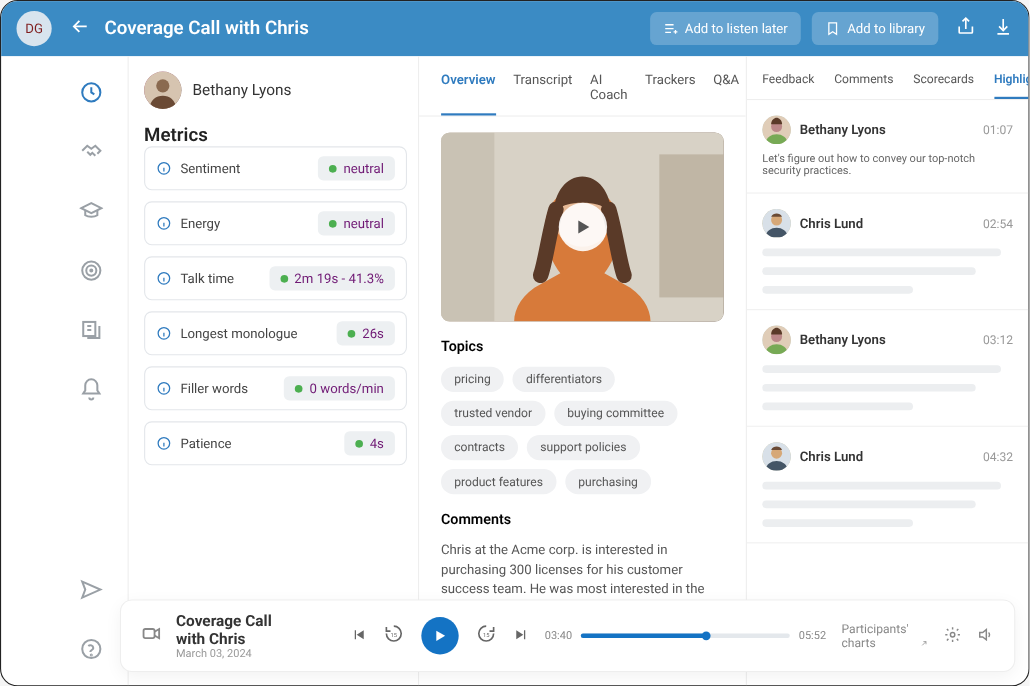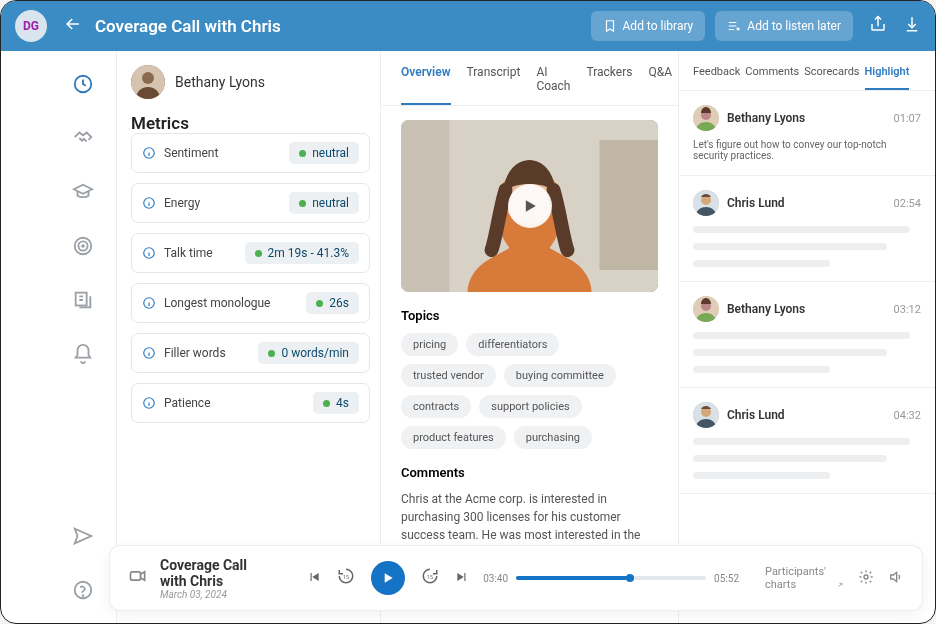--- a/index.html
+++ b/index.html
@@ -1,104 +1,104 @@
 <!DOCTYPE html>
 <html><head>
 <meta charset="utf-8">
 <style>
   * { box-sizing: border-box; margin: 0; padding: 0; }
   body { font-family: -apple-system, BlinkMacSystemFont, "Segoe UI", Roboto, sans-serif; background: #f5f5f5; width: 936px; height: 624px; overflow: hidden; }
   .app { width: 936px; height: 624px; background: #fff; border: 1px solid #222; border-radius: 16px; overflow: hidden; display: flex; flex-direction: column; }
   .header { background: #3b8bc4; height: 50px; display: flex; align-items: center; padding: 0 14px; color: #fff; }
-  .avatar-dg { width: 32px; height: 32px; border-radius: 50%; background: #d8e4ee; color: #a21caf; font-size: 12px; font-weight: 700; display: flex; align-items: center; justify-content: center; margin-right: 16px; }
+  .avatar-dg { width: 32px; height: 32px; border-radius: 50%; background: #d8e4ee; color: #7f1d1d; font-size: 12px; font-weight: 400; display: flex; align-items: center; justify-content: center; margin-right: 16px; }
   .back { margin-right: 12px; cursor: pointer; }
   .title { font-size: 17px; font-weight: 600; flex: 1; }
   .hbtn { background: rgba(255,255,255,0.22); border-radius: 6px; height: 30px; padding: 0 12px; display: flex; align-items: center; font-size: 12px; gap: 6px; margin-left: 10px; cursor: pointer; }
   .hicon { margin-left: 16px; cursor: pointer; }
   .body { flex: 1; display: flex; min-height: 0; padding-left: 48px; }
   .rail { width: 68px; border-right: 1px solid #eee; display: flex; flex-direction: column; align-items: center; padding-top: 22px; gap: 28px; color: #9aa0a6; }
   .rail .ic { cursor: pointer; }
   .rail .ic.active { color: #2f7bbf; }
   .rail .spacer { flex: 1; }
   .left { width: 264px; border-right: 1px solid #eee; display: flex; flex-direction: column; padding: 14px 10px 10px 14px; overflow: hidden; }
   .person { display: flex; align-items: center; gap: 10px; margin-bottom: 14px; }
   .pavatar { width: 34px; height: 34px; border-radius: 50%; background: linear-gradient(135deg,#b78,#876); display:flex;align-items:center;justify-content:center;overflow:hidden; }
   .pavatar svg{width:34px;height:34px;}
   .pname { font-size: 14px; color: #333; }
   .section-h { font-size: 17px; font-weight: 600; color: #222; }
   .metric { border: 1px solid #e3e6ea; border-radius: 7px; height: 40px; display: flex; align-items: center; padding: 0 10px; margin-bottom: 10px; font-size: 12px; color: #444; }
   .metric .info-ic { color: #2f7bbf; margin-right: 8px; display:flex; }
   .metric .mname { flex: 1; }
-  .pill { background: #edf0f2; border-radius: 5px; padding: 4px 10px; display: flex; align-items: center; gap: 6px; font-size: 12px; color:#0c4a6e; }
+  .pill { background: #edf0f2; border-radius: 5px; padding: 4px 10px; display: flex; align-items: center; gap: 6px; font-size: 12px; color:#701a75; }
   .dot { width: 7px; height: 7px; border-radius: 50%; background: #4caf50; }
   .center { flex: 1; border-right: 1px solid #eee; display: flex; flex-direction: column; min-width: 0; overflow:hidden; }
   .tabs { display: flex; gap: 16px; padding: 14px 20px 0 20px; border-bottom: 1px solid #eee; font-size: 12px; }
   .tab { color: #555; padding-bottom: 10px; cursor: pointer; border-bottom: 2px solid transparent; }
   .tab.active { color: #2f7bbf; font-weight: 600; border-bottom-color: #2f7bbf; }
   .cscroll { padding: 14px 20px; overflow: auto; flex:1; }
   .video { width: 100%; height: 172px; border-radius: 8px; background: linear-gradient(120deg,#c9bfb1 0%, #b0a090 40%, #7b6a58 100%); position: relative; display:flex;align-items:center;justify-content:center; }
   .person-illus{position:absolute;inset:0;overflow:hidden;border-radius:8px;}
   .play { width: 44px; height: 44px; border-radius: 50%; background: rgba(255,255,255,0.9); display: flex; align-items: center; justify-content: center; position: relative; z-index: 2; cursor:pointer;}
   .subh { font-size: 13px; font-weight: 600; color: #000000; margin: 16px 0 10px; }
   .chips { display: flex; flex-wrap: wrap; gap: 8px; }
   .chip { background: #f0f1f3; border-radius: 14px; padding: 5px 12px; font-size: 11px; color: #555; cursor:pointer; }
   .summary { font-size: 12px; color: #555; line-height: 1.5; }
   .right { width: 256px; display: flex; flex-direction: column; min-width: 0; overflow:hidden;}
-  .rtabs { display: flex; gap: 5px; padding: 14px 14px 0; border-bottom: 1px solid #eee; font-size: 11px; }
+  .rtabs { display: flex; gap: 18px; padding: 14px 14px 0; border-bottom: 1px solid #eee; font-size: 11px; }
   .rtab { color: #555; padding-bottom: 10px; cursor: pointer; border-bottom: 2px solid transparent; }
   .rtab.active { color: #2f7bbf; font-weight:600; border-bottom-color: #2f7bbf; }
   .rlist { flex: 1; overflow: auto; }
   .ritem { border-bottom: 1px solid #f0f0f0; padding: 14px 14px 14px 14px; }
   .rhead { display: flex; align-items: center; gap: 8px; }
   .ravatar { width: 26px; height: 26px; border-radius: 50%; background:#ccb; display:flex;align-items:center;justify-content:center;overflow:hidden;}
   .ravatar svg{width:26px;height:26px;}
   .rname { font-size: 12px; font-weight: 600; flex: 1; color:#333; }
   .rtime { font-size: 11px; color: #999; }
   .rtext { font-size: 10px; color: #666; margin-top: 8px; }
   .skel { height: 7px; background: #eceef0; border-radius: 4px; margin-top: 10px; }
   .player { position: absolute; left: 110px; right: 14px; bottom: 14px; height: 64px; background: #fff; border-radius: 10px; box-shadow: 0 0 0 1px #eee, 0 4px 16px rgba(0,0,0,0.06); display: flex; align-items: center; padding: 0 18px; gap: 14px; }
   .appwrap { position: relative; width: 936px; height: 624px; }
   .pl-left { display: flex; align-items: center; gap: 12px; }
   .pl-title { font-size: 14px; font-weight: 700; color: #333; }
-  .pl-date { font-size: 10px; color: #999; font-style: italic; }
+  .pl-date { font-size: 10px; color: #999; }
   .pl-controls { display: flex; align-items: center; gap: 16px; color:#555; }
   .pl-play { width: 34px; height: 34px; border-radius: 50%; background: #1473c4; display: flex; align-items: center; justify-content: center; cursor:pointer; }
   .pl-progress { display:flex; align-items:center; gap:8px; font-size:10px; color:#888;justify-content:center;}
   .bar { width: 190px; height: 4px; background: #e4e8ec; border-radius: 2px; position: relative; }
   .bar .fill { position:absolute; left:0; top:0; bottom:0; width:60%; background:#1473c4; border-radius:2px; }
   .bar .knob { position:absolute; left:60%; top:50%; width:8px;height:8px;border-radius:50%;background:#1473c4; transform:translate(-50%,-50%);}
   .pl-right { margin-left:auto; display:flex; align-items:center; gap:14px; font-size:11px; color:#888; }
-  .pcharts { display:flex; align-items:flex-end; gap:6px; cursor:pointer;margin-left:12px;}
+  .pcharts { display:flex; align-items:flex-end; gap:6px; cursor:pointer;}
 </style>
 </head>
 <body>
 <div class="appwrap">
 <div class="app">
 
 <div class="header">
   <div class="avatar-dg">DG</div>
   <span class="back">
     <svg width="20" height="20" viewBox="0 0 24 24" fill="none" stroke="#fff" stroke-width="2">
             <path d="M19 12H5"></path>
             <path d="M11 18l-6-6 6-6"></path>
           </svg>
   </span>
   <div class="title">Coverage Call with Chris</div>
   <div class="hbtn">
     <svg width="14" height="14" viewBox="0 0 24 24" fill="none" stroke="#fff" stroke-width="2">
-            <path d="M6 3h12v18l-6-4-6 4V3z"></path>
-          </svg>
-    <span>Add to library</span>
+            <path d="M3 6h13M3 12h13M3 18h9"></path>
+            <path d="M19 14v6M16 17h6"></path>
+          </svg>
+    <span>Add to listen later</span>
   </div>
   <div class="hbtn">
     <svg width="14" height="14" viewBox="0 0 24 24" fill="none" stroke="#fff" stroke-width="2">
-            <path d="M3 6h13M3 12h13M3 18h9"></path>
-            <path d="M19 14v6M16 17h6"></path>
-          </svg>
-    <span>Add to listen later</span>
+            <path d="M6 3h12v18l-6-4-6 4V3z"></path>
+          </svg>
+    <span>Add to library</span>
   </div>
   <span class="hicon">
     <svg width="18" height="18" viewBox="0 0 24 24" fill="none" stroke="#fff" stroke-width="2">
             <path d="M4 12v7a1 1 0 001 1h14a1 1 0 001-1v-7"></path>
             <path d="M16 6l-4-4-4 4"></path>
             <path d="M12 2v13"></path>
           </svg>
   </span>
   <span class="hicon">
     <svg width="18" height="18" viewBox="0 0 24 24" fill="none" stroke="#fff" stroke-width="2">

